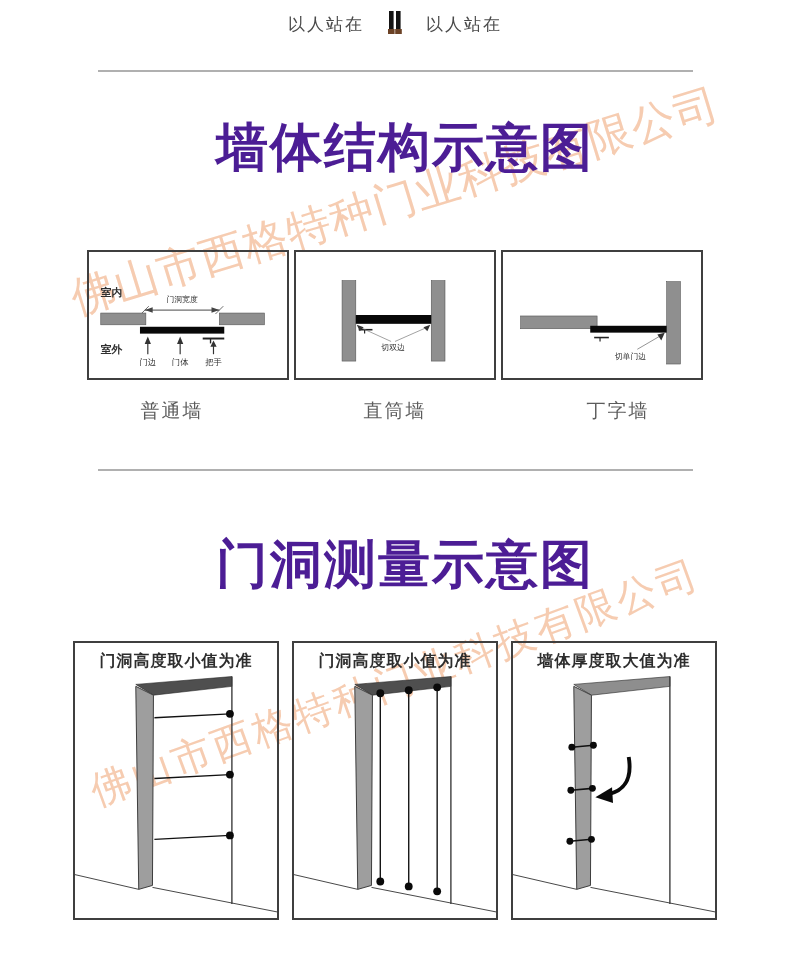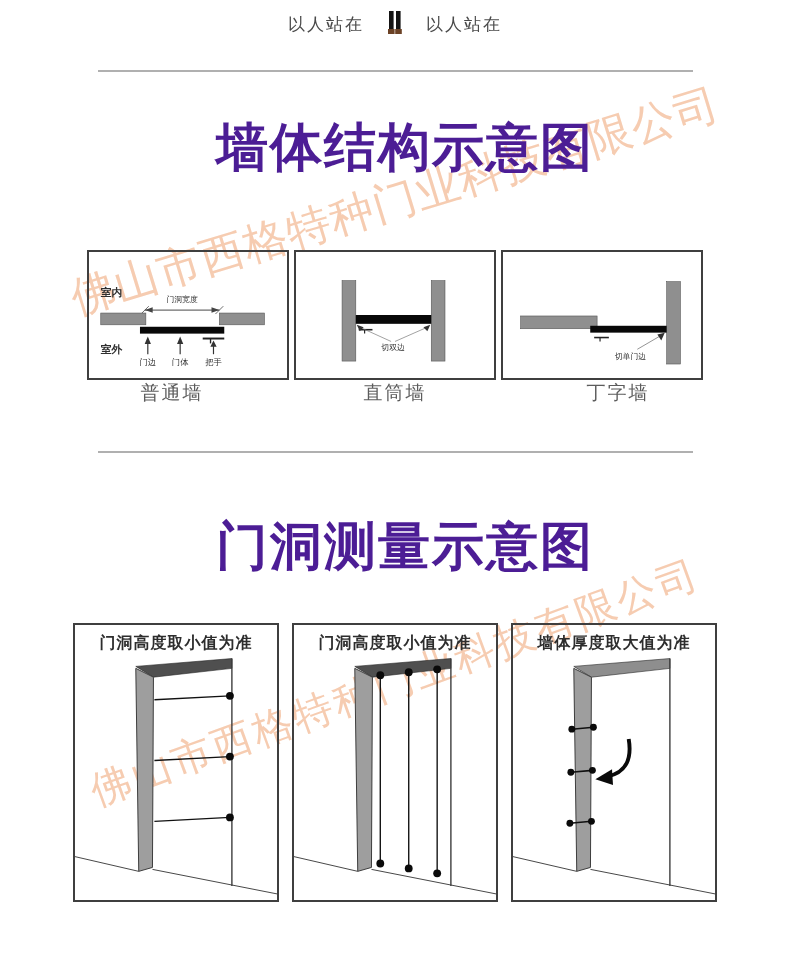--- a/index.html
+++ b/index.html
@@ -27,21 +27,21 @@
                font-weight:bold; color:#4c1d95; letter-spacing:2px;padding-left:20px; }
   .title2 { margin-top:62px; }
 
   .row { display:flex; justify-content:center; }
   .row1 { margin-top:72px; gap:5px; }
   .row2 { margin-top:46px; gap:13px; }
 
   .wall-box { width:202px; height:130px; border:2px solid #3f3f3f; background:transparent; }
   .wall-box svg { display:block; width:100%; height:100%; }
 
-  .captions { display:flex; justify-content:center; gap:21px; margin-top:0; }
+  .captions { display:flex; justify-content:center; gap:21px; margin-top:18px; }
   .caption { width:202px; text-align:center; font-size:19px; color:#5c5c5c; letter-spacing:2px; }
 
   .measure-box { width:206px; height:279px; border:2px solid #3f3f3f; position:relative;
                  background:transparent; }
   .measure-title { position:absolute; top:8px; left:0; right:0; text-align:center;
                    font-size:16px; font-weight:bold; color:#2d2d2d; letter-spacing:1px; }
   .measure-box svg { position:absolute; inset:0; width:100%; height:100%; }
 
   .d-label { font-family:"Liberation Serif", serif; fill:#2f2f2f; }
 </style>

